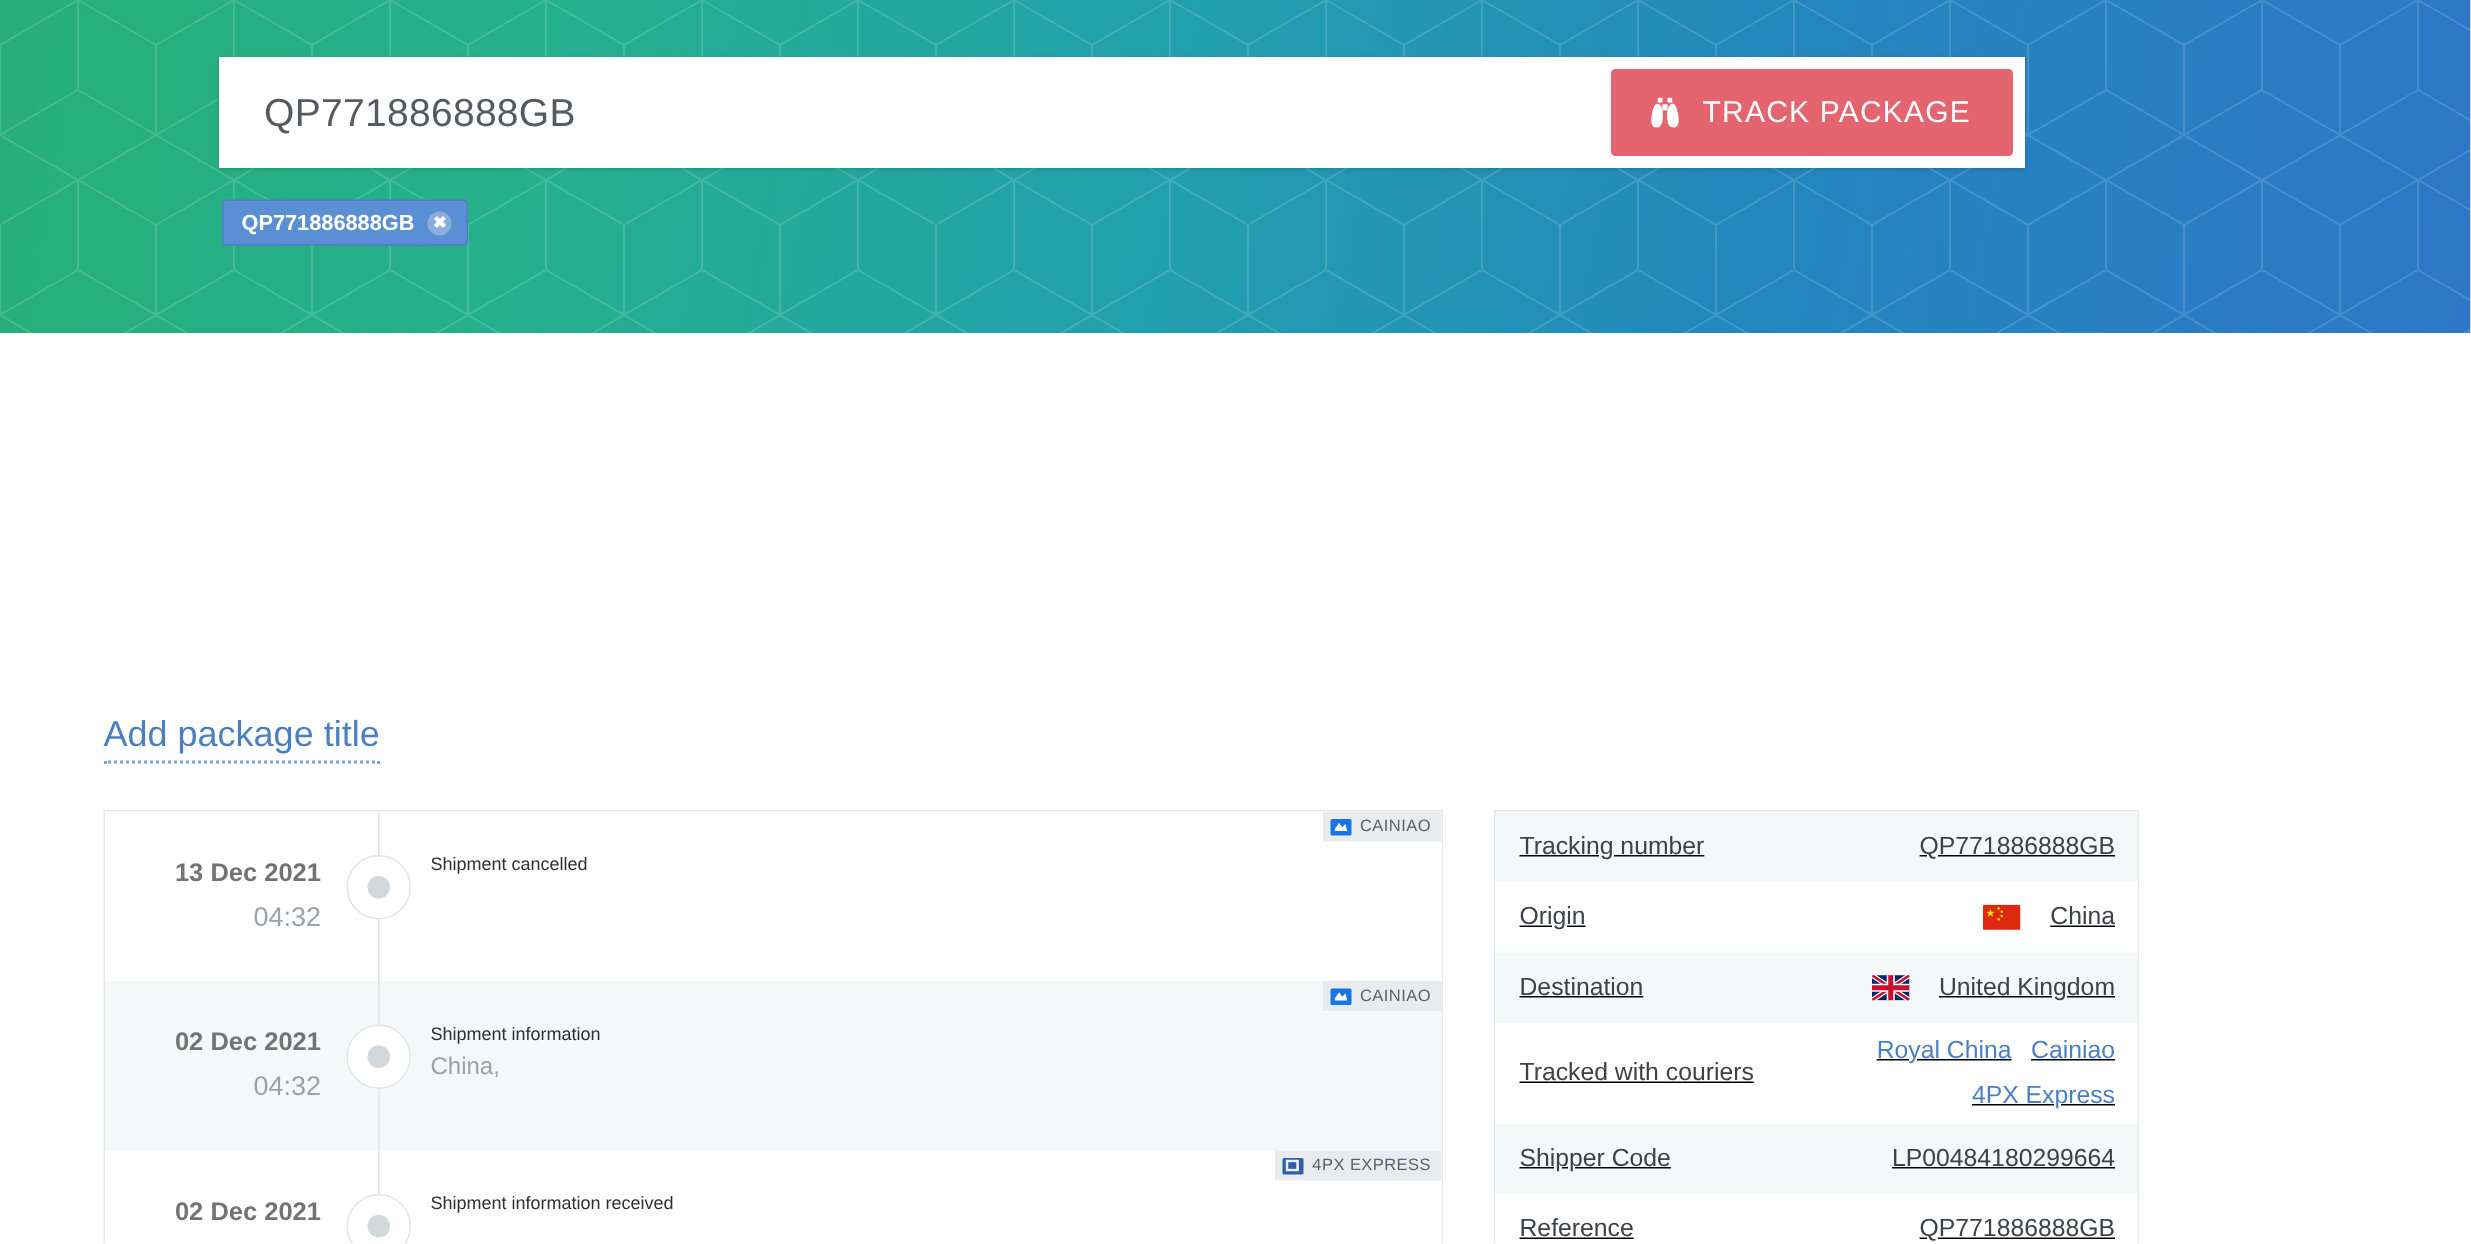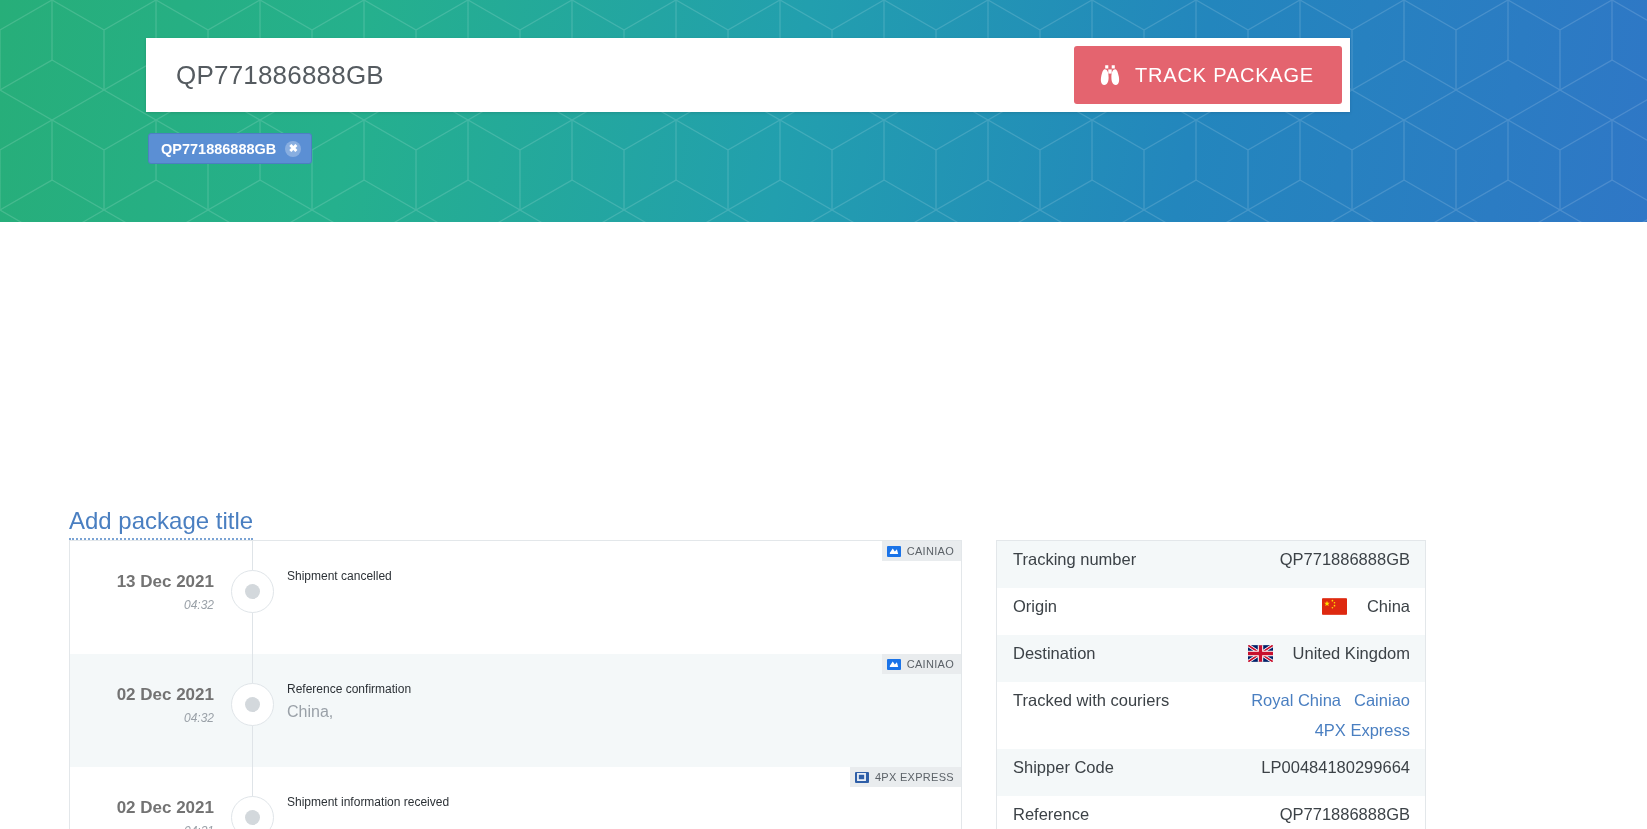--- a/index.html
+++ b/index.html
@@ -70,21 +70,21 @@
     background: rgba(255,255,255,.28);
     color: #fff; font-size: 11px;
     display: flex; align-items: center; justify-content: center;
     cursor: pointer;
   }
 
   
   .body-area { position: relative; width: 1647px; height: 607px; background: #fff; }
 
   .add-title {
-    position: absolute; left: 69px; top: 285px;
+    position: absolute; left: 69px; top: 254px;
     font-size: 24px;
     color: #4a7fc1;
     border-bottom: 2px dotted #7aa3d4;
     padding-bottom: 2px;
     cursor: pointer;
     line-height: 1.2;
   }
 
   
   .timeline {
@@ -100,21 +100,21 @@
     padding: 0;
     background: #fff;
   }
   .tl-row.alt { background: #f4f8f9; }
   .tl-date {
     width: 161px; flex: none;
     text-align: right;
     padding: 30px 17px 0 0;
   }
   .tl-date .d { font-size: 17px; font-weight: bold; color: #737373; line-height: 1.35; white-space: nowrap; }
-  .tl-date .t { font-size: 12px; color: #9aa1a8; line-height: 1.9; font-style: italic; }
+  .tl-date .t { font-size: 18px; color: #9aa1a8; line-height: 1.9; }
   .tl-axis {
     position: relative; width: 43px; flex: none; align-self: stretch;
   }
   .tl-line {
     position: absolute; left: 21px; top: 0; bottom: 0;
     width: 1px; background: #dfe4e8;
   }
   .tl-dot {
     position: absolute; left: 0; top: 29px;
     width: 43px; height: 43px; border-radius: 50%;
@@ -146,24 +146,25 @@
   .badge-4px { background: #2f5fa8; }
 
   
   .info {
     position: absolute; left: 996px; top: 318px;
     width: 430px;
     border: 1px solid #e3e7ea;
     background: #fff;
   }
   .info-row {
-    display: flex; align-items: flex-start;
+    display: flex; align-items: center;
     min-height: 47px;
     padding: 6px 15px 6px 16px;
     background: #fff;
+    text-decoration: underline;
   }
   .info-row.shade { background: #f4f8f9; }
   .info-key { font-size: 16.5px; color: #3c4247; flex: none; width: 160px; line-height: 1.5; }
   .info-val {
     flex: 1; text-align: right;
     font-size: 16.5px; color: #3c4247;
     display: flex; align-items: center; justify-content: flex-end;
     flex-wrap: wrap; gap: 4px 13px;
     line-height: 1.55;
   }
@@ -245,21 +246,21 @@
           <div class="d">02 Dec 2021</div>
           <div class="t">04:32</div>
         </div>
         <div class="tl-axis">
           <div class="tl-line"></div>
           <div class="tl-dot">
             <i></i>
           </div>
         </div>
         <div class="tl-body">
-          <div class="tl-status">Reference confirmation</div>
+          <div class="tl-status">Shipment information</div>
           <div class="tl-loc">China,</div>
         </div>
       </div>
       <div class="tl-row">
         <div class="tl-badge">
           <span class="badge-logo badge-4px">
             <svg width="9" height="8" viewBox="0 0 10 9">
               <rect x="0" y="0" width="10" height="9" fill="#fff" opacity=".9"></rect>
               <rect x="2" y="2" width="6" height="5" fill="#2f5fa8"></rect>
             </svg>

